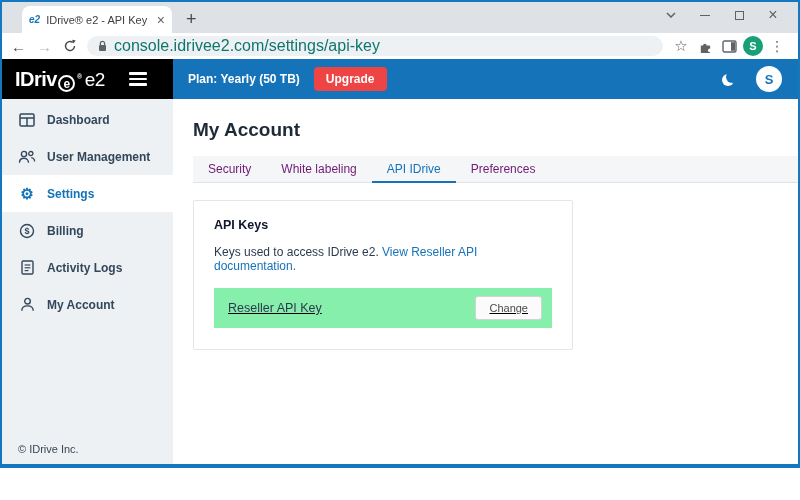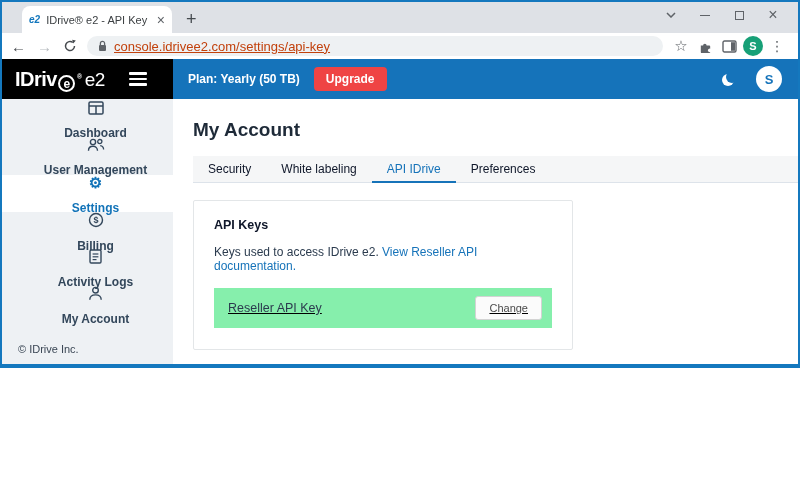--- a/index.html
+++ b/index.html
@@ -1,20 +1,20 @@
 <!DOCTYPE html>
 <html><head>
 <meta charset="utf-8">
 <style>
   * { margin:0; padding:0; box-sizing:border-box; }
   html,body { width:800px; height:500px; }
   body { font-family:"Liberation Sans", sans-serif; }
 
   .window{
-    width:800px;height:368px;
+    width:800px;height:468px;
     border:2px solid #1478BE;border-bottom-width:4px;
     display:flex;flex-direction:column;background:#fff;overflow:hidden;
   }
 
   
   .tabstrip{height:31px;background:#DEE1E6;display:flex;align-items:flex-end;position:relative;flex:0 0 auto;}
   .btab{margin-left:20px;width:150px;height:27px;background:#fff;border-radius:8px 8px 0 0;
         display:flex;align-items:center;padding:0 7px;}
   .favicon{color:#1377BD;font-size:10px;font-weight:700;font-style:italic;}
   .btab-title{font-size:11px;color:#3C4043;margin-left:6px;white-space:nowrap;overflow:hidden;flex:1;}
@@ -27,21 +27,21 @@
   .win-close-glyph{font-size:16px;line-height:1;}
 
   
   .toolbar{height:26px;background:#fff;display:flex;align-items:center;padding:0 9px;flex:0 0 auto;}
   .navglyph{font-size:15px;line-height:1;margin-right:11px;cursor:pointer;}
   .back{color:#45494D;} .fwd{color:#B7BBC0;}
   .reload{margin-right:8px;display:flex;align-items:center;cursor:pointer;}
   .urlpill{flex:1;height:20px;background:#EEF1F3;border-radius:11px;display:flex;align-items:center;
            padding:0 10px;margin:0 6px 0 2px;}
   .lock{display:flex;align-items:center;margin-right:6px;}
-  .url-text{font-size:13px;color:#c2410c;white-space:nowrap;text-decoration:underline;}
+  .url-text{font-size:16px;color:#0f766e;white-space:nowrap;}
   .tbicon{display:flex;align-items:center;justify-content:center;width:24px;height:24px;cursor:pointer;}
   .star{font-size:15px;color:#5F6368;}
   .dots{font-size:14px;color:#5F6368;letter-spacing:0;}
   .profile-avatar{width:20px;height:20px;border-radius:50%;background:#17A077;color:#fff;
                   font-size:11px;font-weight:700;display:flex;align-items:center;justify-content:center;}
 
   
   .appheader{height:40px;background:#1573BA;display:flex;align-items:center;color:#fff;flex:0 0 auto;}
   .logoblock{width:171px;height:100%;background:#000000;display:flex;align-items:center;
              justify-content:space-between;padding:0 26px 0 13px;flex:0 0 auto;}
@@ -59,30 +59,30 @@
   .header-right{margin-left:auto;display:flex;align-items:center;gap:20px;padding-right:16px;}
   .moon{width:12px;height:12px;border-radius:50%;box-shadow:-4px 3px 0 0 #fff;position:relative;
         right:-2px;top:-2px;cursor:pointer;}
   .header-avatar{width:26px;height:26px;border-radius:50%;background:#fff;color:#1573BA;font-size:13px;
                  font-weight:700;display:flex;align-items:center;justify-content:center;cursor:pointer;}
 
   
   .bodyrow{flex:1;display:flex;min-height:0;}
   .sidebar{width:171px;background:#EEF1F4;position:relative;padding-top:2px;flex:0 0 auto;}
   .navitem{height:37px;display:flex;align-items:center;padding-left:16px;gap:11px;
-           font-size:12px;font-weight:700;color:#33475B;cursor:pointer;flex-direction:column;}
+           font-size:12px;font-weight:700;color:#33475B;cursor:pointer;}
   .navitem .icn{width:18px;display:flex;align-items:center;justify-content:center;}
   .navitem.active{background:#FFF;color:#1273B8;}
   .gear-glyph{font-size:15px;line-height:1;color:#1273B8;}
   .sidebar-footer{position:absolute;left:16px;bottom:9px;font-size:11px;color:#3A4654;}
 
   .main{flex:1;background:#fff;padding:14px 0 0 20px;min-width:0;}
   .page-title{font-size:19px;font-weight:700;color:#1E2A38;margin:6px 0 15px;}
   .tabbar{display:flex;background:#F5F6F7;border-bottom:1px solid #DDE3EA;height:27px;}
-  .tabitem{padding:0 15px;font-size:12px;color:#0f172a;display:flex;align-items:center;cursor:pointer;
+  .tabitem{padding:0 15px;font-size:12px;color:#701a75;display:flex;align-items:center;cursor:pointer;
            border-bottom:2px solid transparent;margin-bottom:-1px;}
   .tabitem.active{color:#1673B9;border-bottom-color:#1673B9;}
 
   .card{width:380px;border:1px solid #E3E6E8;border-radius:2px;margin-top:17px;padding:17px 20px 21px;}
   .card-title{font-size:12.5px;font-weight:700;color:#0f172a;}
   .card-desc{font-size:12px;color:#2B3B4E;margin-top:13px;}
   .doc-link{color:#1673B9;text-decoration:none;cursor:pointer;}
   .keyrow{margin-top:15px;background:#86efac;display:flex;align-items:center;
           padding:8px 10px 8px 14px;min-height:40px;text-decoration:underline;}
   .keyrow-label{font-size:12.5px;color:#2B3B4E;flex:1;}

